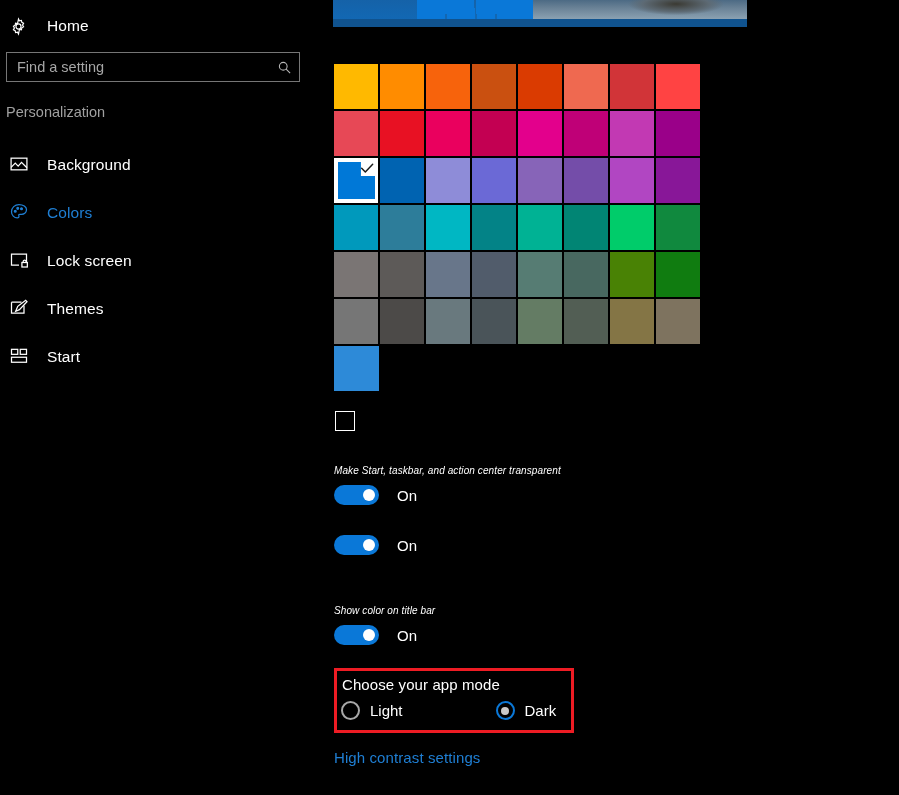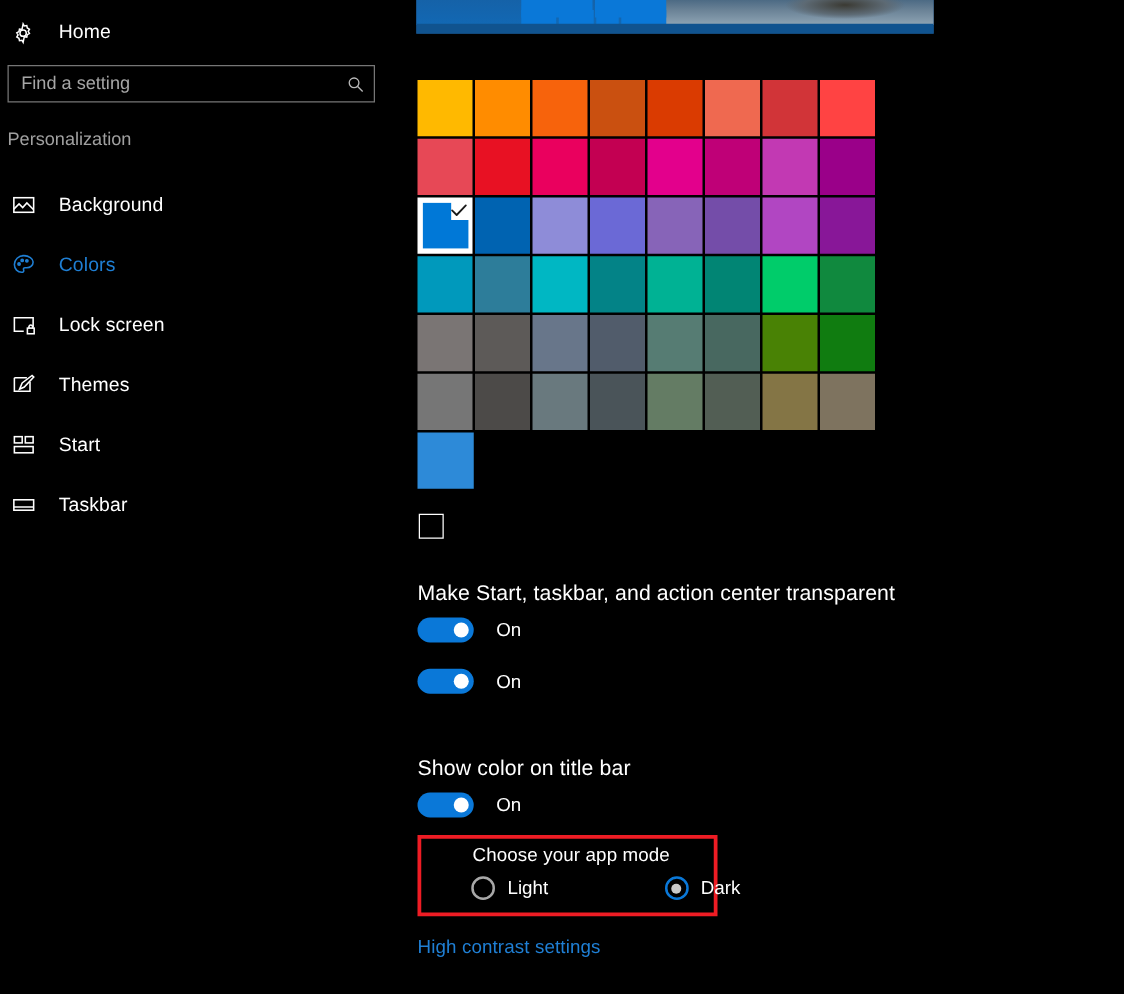--- a/index.html
+++ b/index.html
@@ -171,24 +171,25 @@
     color: #ffffff;
     font-size: 15px;
     margin-left: 12px;
     letter-spacing: .1px;
   }
 
   
   .toggle-block { position: absolute; left: 1px; }
   .toggle-block .t-label {
     color: #ffffff;
-    font-size: 17px;
+    font-size: 10px;
     letter-spacing: .1px;
     margin-bottom: 9px;
     display: block;
+    font-style: italic;
   }
   .t-row { display: flex; align-items: center; }
   .switch {
     width: 45px; height: 20px;
     border-radius: 10px;
     background: #0a78d8;
     position: relative;
     cursor: pointer;
     flex: none;
   }
@@ -205,21 +206,20 @@
     margin-left: 18px;
   }
 
   
   .appmode-box {
     position: absolute;
     left: 1px; top: 668px;
     width: 240px; height: 65px;
     border: 3px solid #ee1c24;
     background: #000000;
-    padding-left: 36px;
   }
   .appmode-title {
     color: #ffffff;
     font-size: 15px;
     padding: 5px 0 0 5px;
     letter-spacing: .1px;
   }
   .radio-row {
     display: flex;
     align-items: center;
@@ -340,29 +340,20 @@
       <span class="ico">
         <svg width="20" height="20" viewBox="0 0 24 24" fill="none" stroke="#ffffff" stroke-width="1.5">
           <rect x="3" y="4" width="7.5" height="6"></rect>
           <rect x="13.5" y="4" width="7.5" height="6"></rect>
           <rect x="3" y="13.5" width="18" height="6"></rect>
         </svg>
       </span>
       <span class="lbl">Start</span>
     </div>
 
-    <div class="nav-item">
-      <span class="ico">
-        <svg width="20" height="20" viewBox="0 0 24 24" fill="none" stroke="#ffffff" stroke-width="1.5">
-          <rect x="2.5" y="7" width="19" height="10"></rect>
-          <line x1="2.5" y1="14" x2="21.5" y2="14"></line>
-        </svg>
-      </span>
-      <span class="lbl">Taskbar</span>
-    </div>
   </div>
 
   <div class="content">
 
     <div class="preview-strip">
       <div class="pv-left"></div>
       <div class="pv-sky"></div>
       <div class="tile" style="left:84px; top:0; width:57px; height:14px;"></div>
       <div class="tile" style="left:143px; top:0; width:57px; height:14px;"></div>
       <div class="tile" style="left:84px; top:8px; width:28px; height:12px;"></div>

